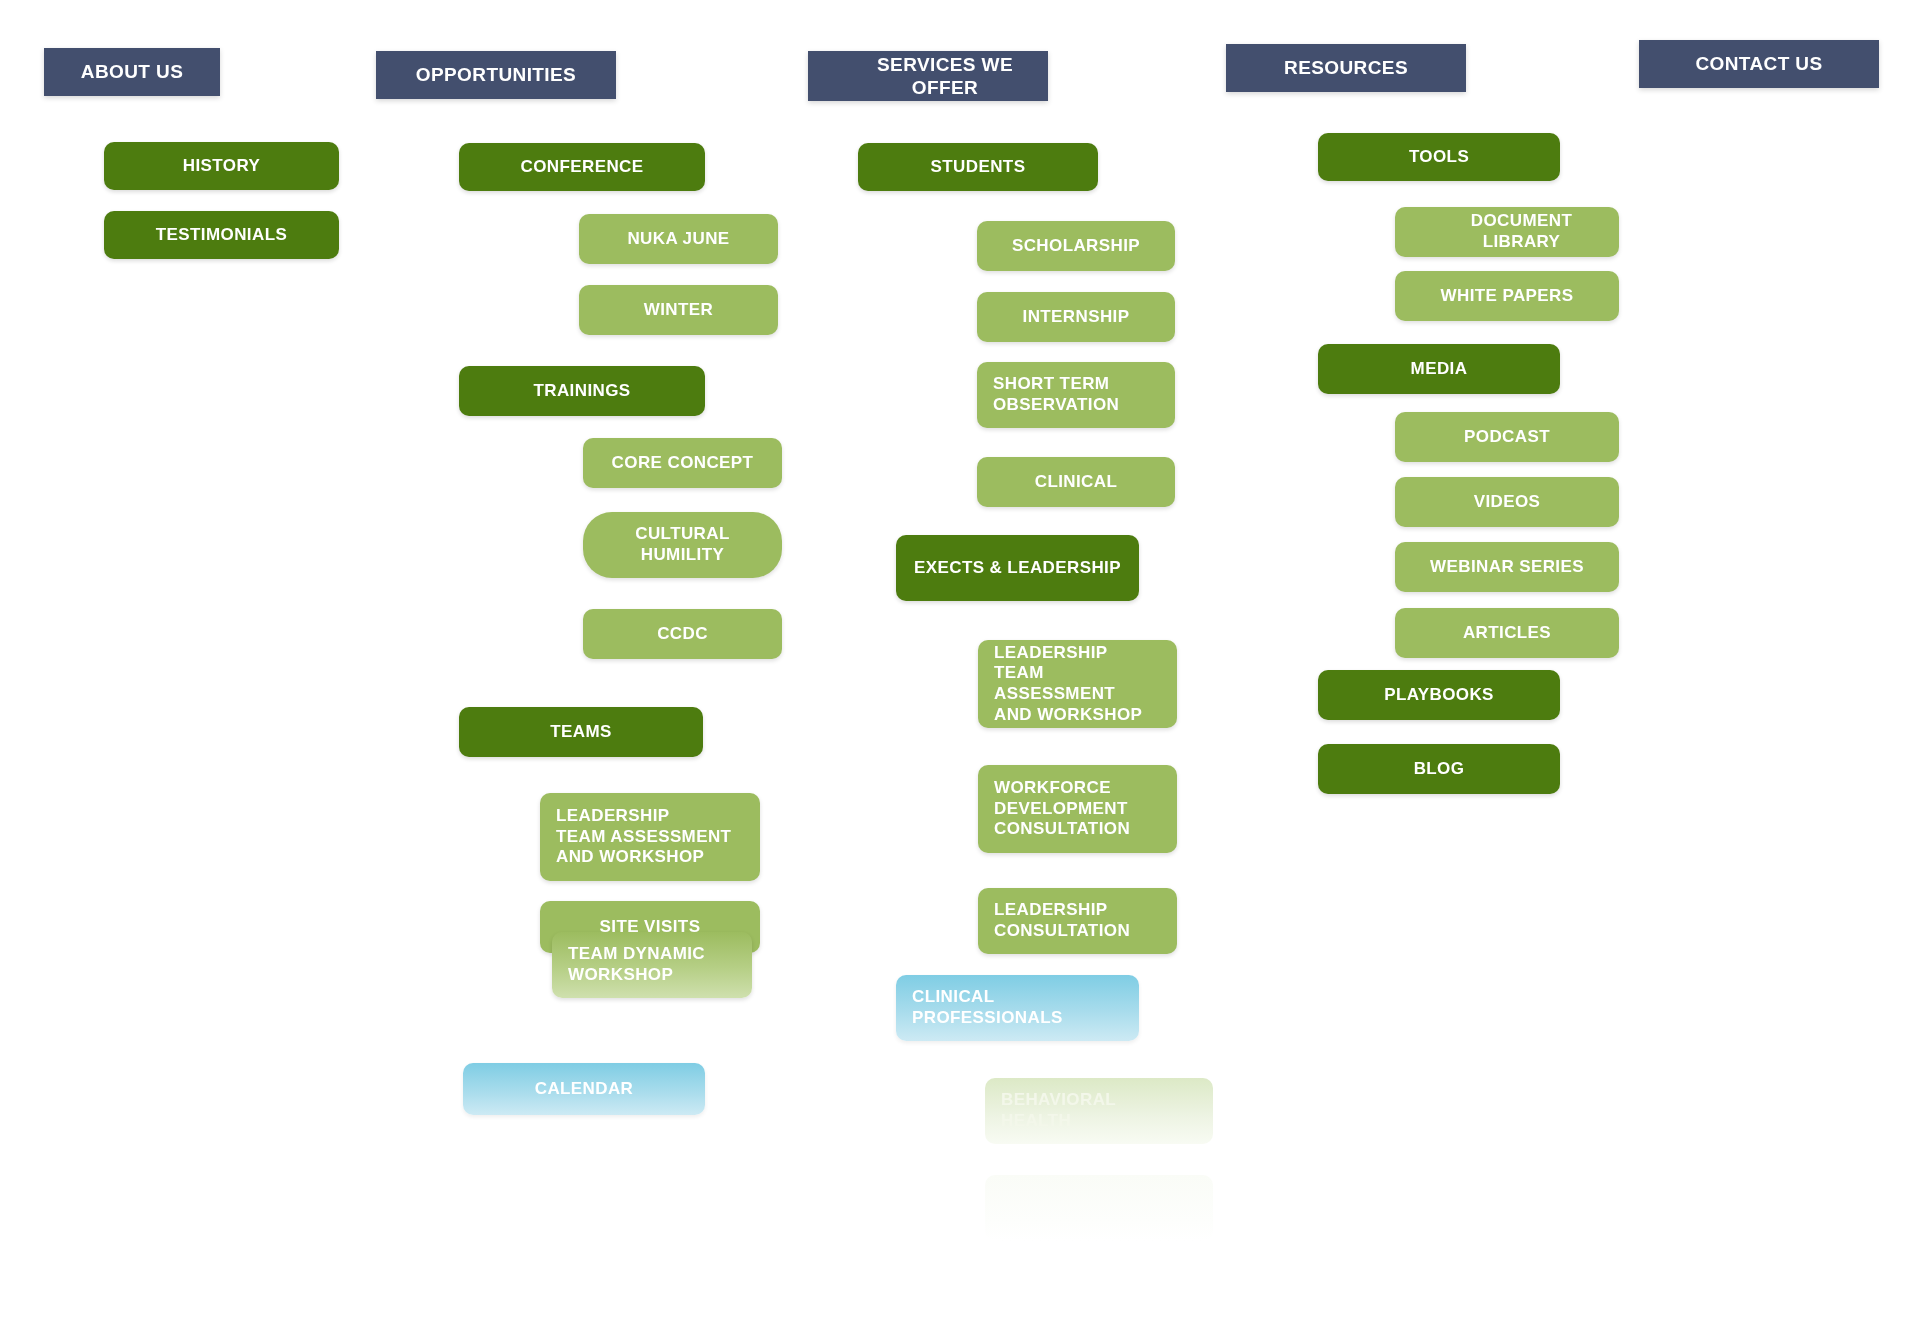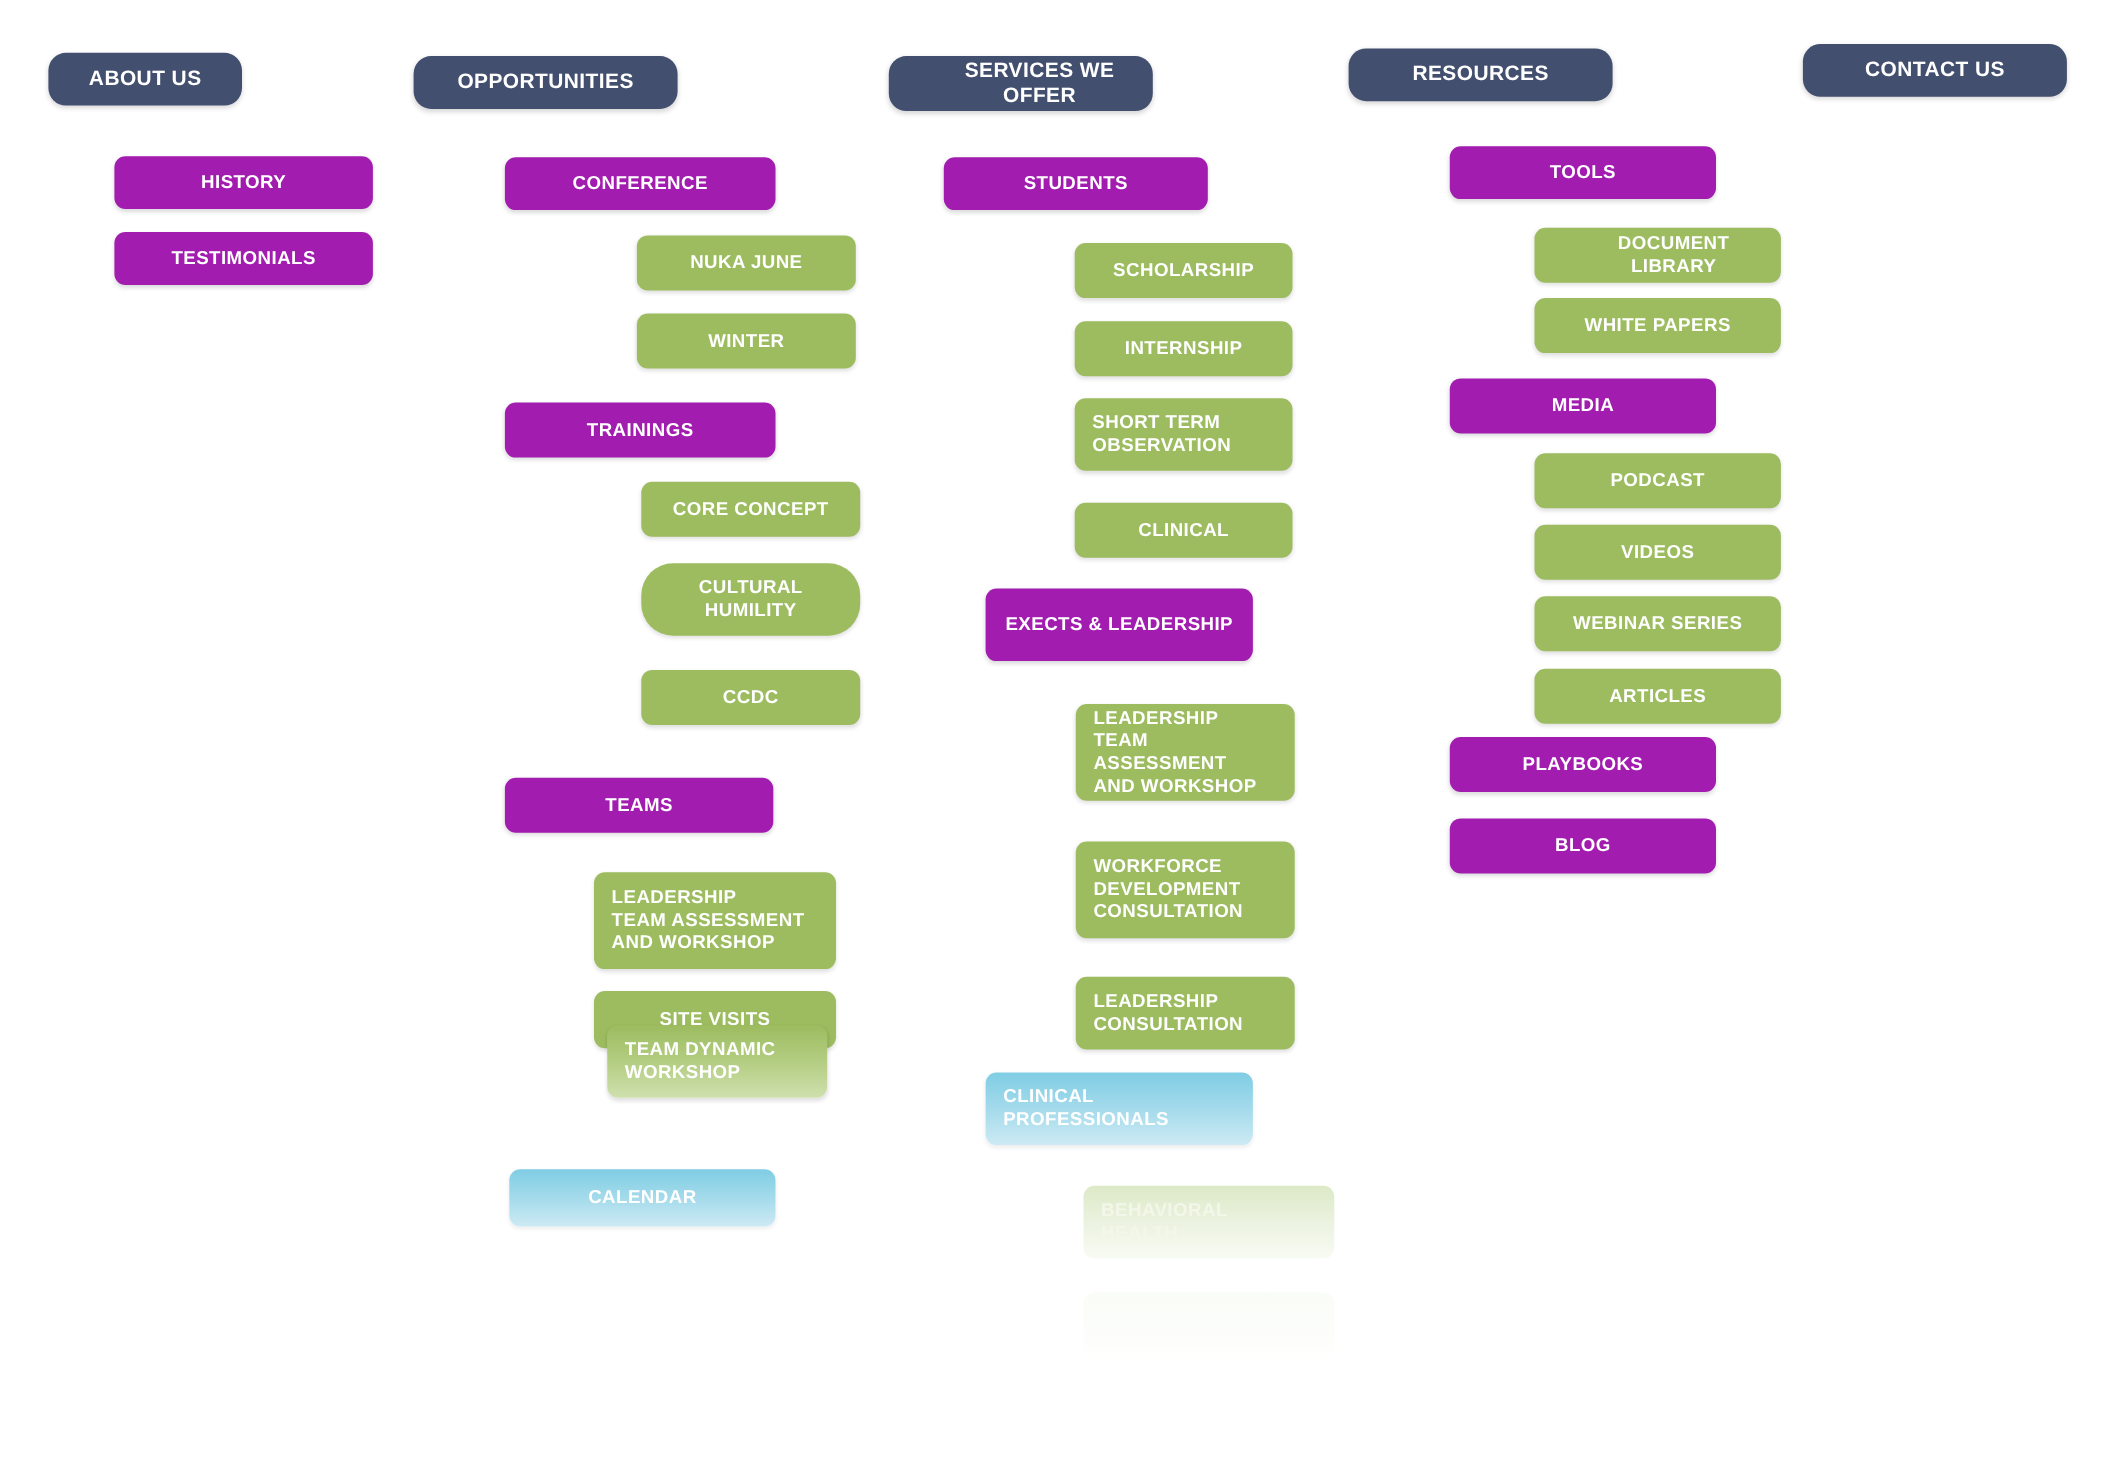--- a/index.html
+++ b/index.html
@@ -27,25 +27,25 @@
     border-radius:10px;
     padding:4px 10px;
     white-space:pre-line;
     user-select:none;
   }
 
   
   .lvl1{
     background:#434f6e;
     font-size:19px;
-    border-radius:16px;
+    border-radius:0;
     box-shadow:0 2px 5px rgba(0,0,0,0.16);
   }
   .lvl2{
-    background:#a21caf;
+    background:#4d7c0f;
     font-size:17px;
     box-shadow:0 2px 4px rgba(0,0,0,0.14);
   }
   .lvl3{
     background:#9cbc5f;
     font-size:17px;
     box-shadow:0 2px 4px rgba(0,0,0,0.13);
   }
 
   

